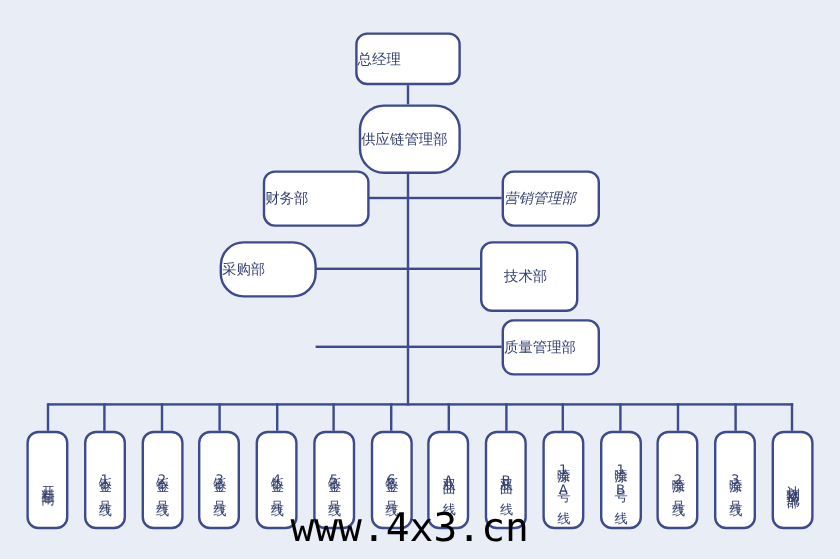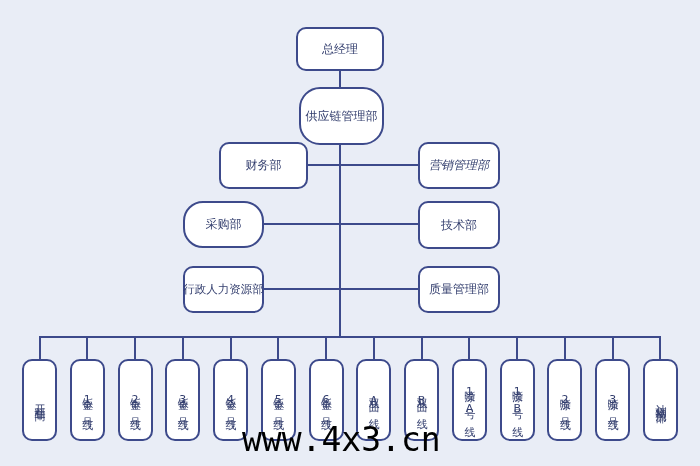--- a/index.html
+++ b/index.html
@@ -19,21 +19,20 @@
     background: var(--background);
     overflow: hidden;
   }
   .node {
     position: absolute;
     background: var(--box-fill);
     border: 2px solid var(--box-border);
     border-radius: 10px;
     display: flex;
     align-items: center;
-    justify-content: center;
     color: var(--text);
     font-size: 12px;
     white-space: nowrap;
     z-index: 2;
   }
   .node.small-label { font-size: 11.5px; }
   .line {
     position: absolute;
     background: var(--connector);
     z-index: 1;
@@ -114,28 +113,25 @@
   <div class="node" style="left:299px; top:87px; width:85px; height:58px;border-radius:21px;">
     <span>供应链管理部</span>
   </div>
 
   <div class="node" style="left:198px; top:142px; width:89px; height:47px;margin-left:21px;">
     <span>财务部</span>
   </div>
   <div class="node" style="left:183px; top:201px; width:81px; height:47px;border-radius:20px;">
     <span>采购部</span>
   </div>
-  <div class="node small-label" style="left:183px; top:266px; width:81px; height:47px;">
-    <span>行政人力资源部</span>
-  </div>
 
   <div class="node" style="left:418px; top:142px; width:82px; height:47px;font-style:italic;">
     <span>营销管理部</span>
   </div>
-  <div class="node" style="left:418px; top:201px; width:82px; height:48px;">
+  <div class="node" style="left:400px; top:201px; width:82px; height:59px;padding-left:18px;">
     <span>技术部</span>
   </div>
   <div class="node" style="left:418px; top:266px; width:82px; height:47px;">
     <span>质量管理部</span>
   </div>
 
   <div class="bottom-row">
 
     <div class="bottom-unit">
       <div class="drop"></div>

